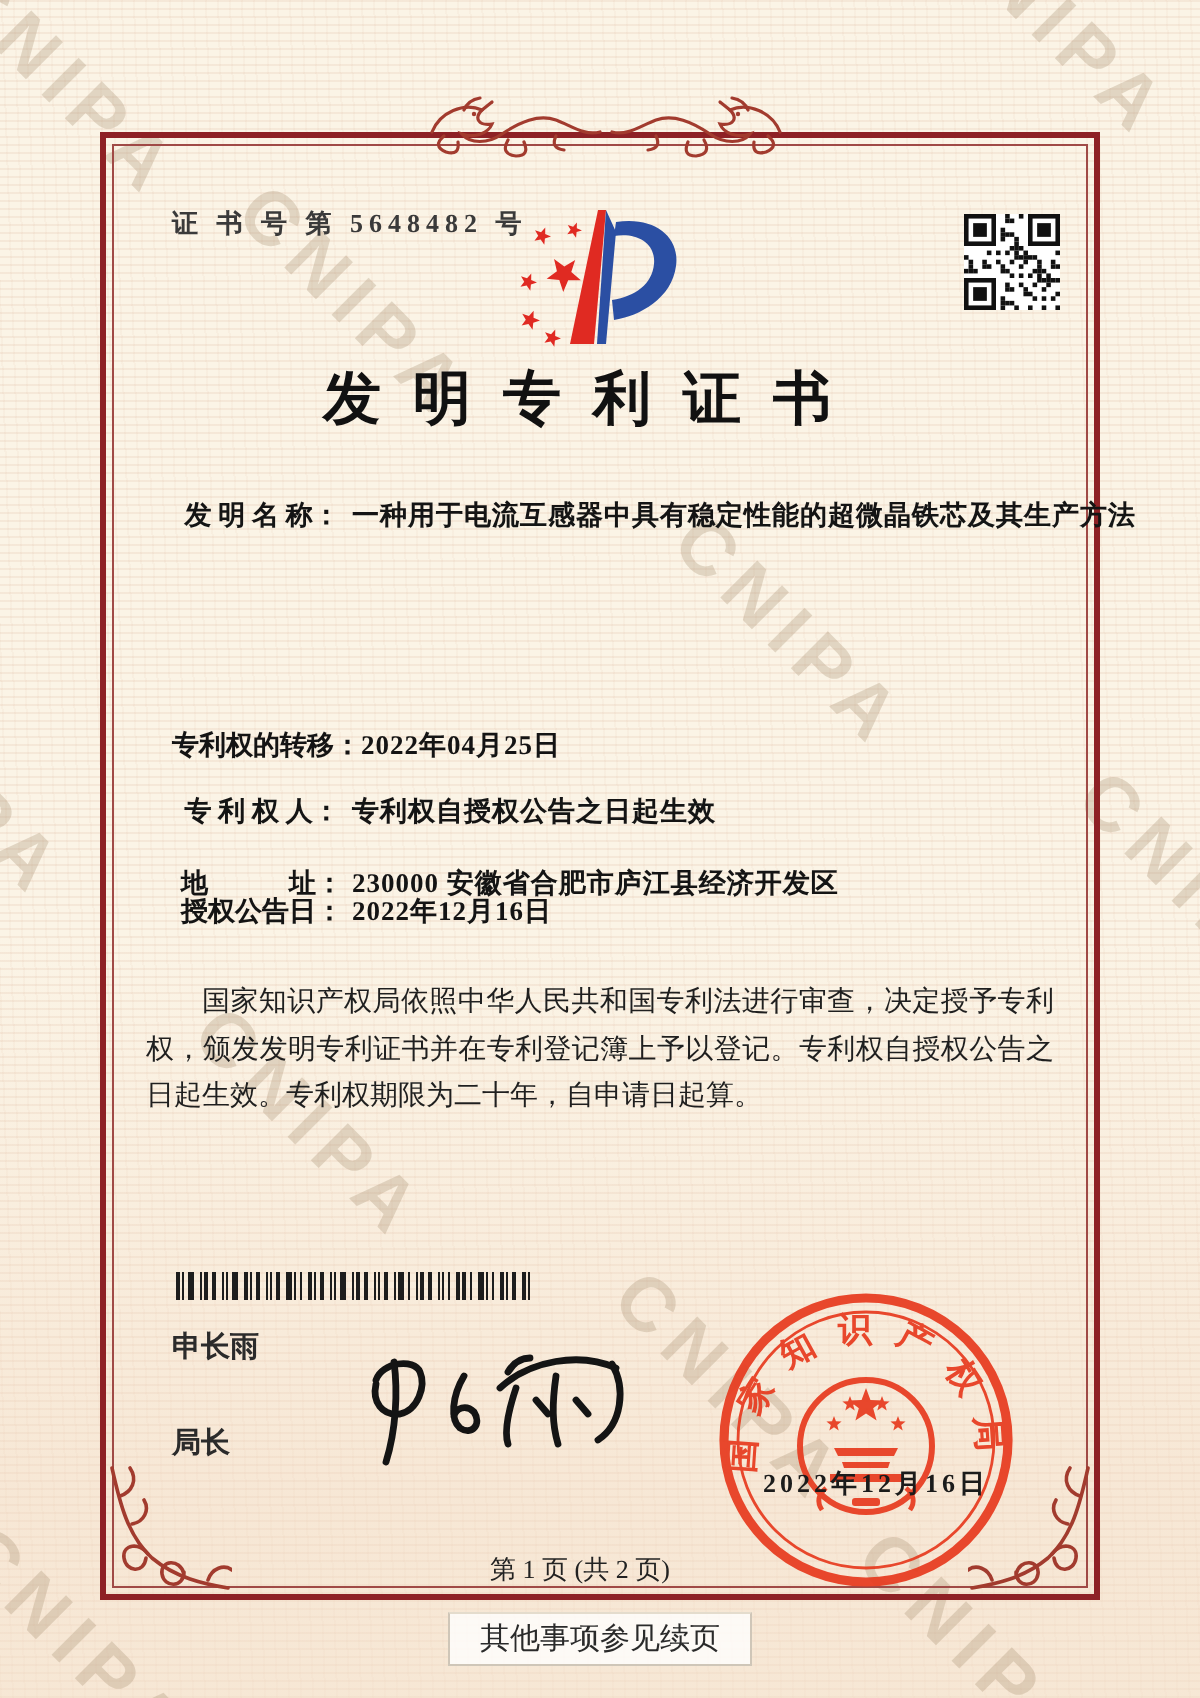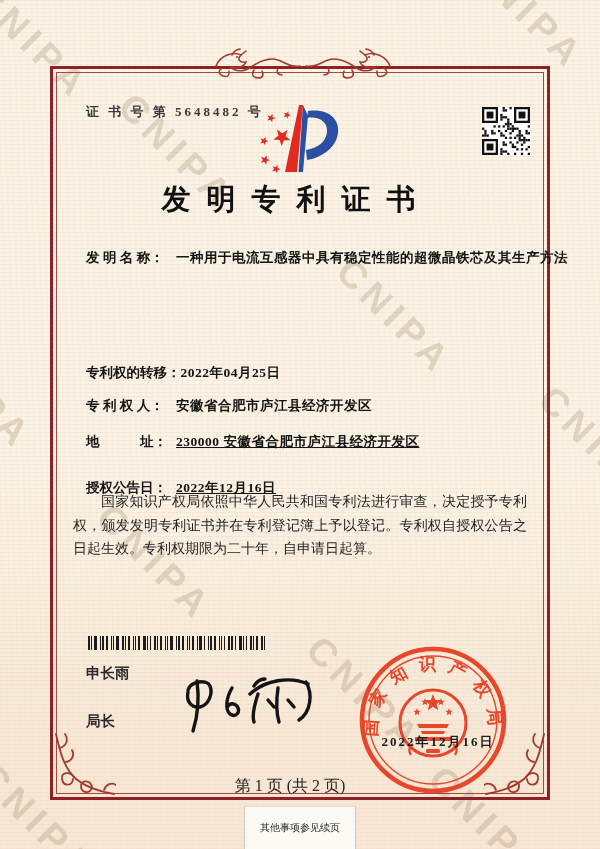--- a/index.html
+++ b/index.html
@@ -21,36 +21,36 @@
     font-size:38px;letter-spacing:6px;color:var(--watermark-color);transform:rotate(45deg);transform-origin:0 0;white-space:nowrap;}
   .frame-outer{position:absolute;left:50px;top:66px;right:50px;bottom:49px;border:3px solid var(--border-red);z-index:2;}
   .frame-inner{position:absolute;left:56px;top:72px;right:56px;bottom:55px;border:1px solid #a04a46;z-index:2;}
   .abs{position:absolute;z-index:3;}
   .cert-no{left:86px;top:103px;font-size:13px;letter-spacing:3px;color:#3a3a3a;font-weight:600;text-align:right;}
   .qr{left:482px;top:107px;width:48px;height:48px;}
   .logo{left:256px;top:103px;width:90px;height:72px;}
   .title{left:0;width:577px;top:180px;text-align:center;font-size:29px;font-weight:700;
     letter-spacing:16px;text-indent:16px;color:#111;}
   .frow{left:86px;width:446px;font-size:13.5px;font-weight:600;white-space:nowrap;color:#141414;}
-  .flabel{display:inline-block;min-width:90px;}
+  .flabel{display:inline-block;min-width:90px;text-align:center;}
   .fval{letter-spacing:0.5px;margin-top:29px;}
   .frow7 span.second{position:absolute;left:219px;top:0;white-space:nowrap;}
   .paras{left:73px;top:490px;width:454px;font-size:14px;line-height:1.68;text-align:justify;
     color:#1f1f1f;font-weight:500;z-index:3;position:absolute;}
   .paras p{text-indent:2em;}
   .barcode{left:88px;top:636px;width:181px;height:14px;}
   .signer{left:86px;font-size:14.5px;font-weight:600;color:#2b2b2b;
     font-family:"Liberation Sans","DejaVu Sans",sans-serif;}
   .signature{left:175px;top:660px;width:200px;height:95px;z-index:4;}
   .seal{left:358px;top:645px;width:150px;height:150px;z-index:4;}
   .seal-date{left:368px;top:733px;width:140px;text-align:center;font-size:13px;font-weight:700;
     letter-spacing:2px;color:#1b1b1b;z-index:5;}
-  .page-info{left:0;width:580px;top:776px;text-align:center;font-size:16px;color:#222;z-index:3;}
-  .footer-note{left:50%;transform:translateX(-50%);top:806px;font-size:10px;color:#2a2a2a;
-    background:rgba(255,255,255,0.78);padding:14px 15px;border:1px solid #cfc6b8;border-top-color:#e4dccd;
+  .page-info{left:0;width:580px;top:776px;text-align:center;font-size:13px;color:#222;z-index:3;}
+  .footer-note{left:50%;transform:translateX(-50%);top:806px;font-size:15px;color:#2a2a2a;
+    background:rgba(255,255,255,0.78);padding:3px 15px;border:1px solid #cfc6b8;border-top-color:#e4dccd;
     white-space:nowrap;z-index:3;}
   .ornament{z-index:3;}
   svg .red-stroke{stroke:var(--ornament-red);fill:none;stroke-linecap:round;}
   svg .seal-ink{fill:var(--seal-red);}
   svg .seal-line{stroke:var(--seal-red);fill:none;}
 </style>
 </head>
 <body>
 
 <div class="page">
@@ -221,26 +221,26 @@
 
   <div class="abs title">发明专利证书</div>
 
   <div class="abs frow" style="top:249px;">
     <span class="flabel">发 明 名 称：</span><span class="fval">一种用于电流互感器中具有稳定性能的超微晶铁芯及其生产方法</span>
   </div>
   <div class="abs frow" style="top:364px;">
     <span class="flabel">专利权的转移：</span><span class="fval">2022年04月25日</span>
   </div>
   <div class="abs frow" style="top:397px;">
-    <span class="flabel">专 利 权 人：</span><span class="fval">安徽省合肥市庐江县经济开发区</span>
-  </div>
-  <div class="abs frow" style="top:433px;text-decoration:underline;">
+    <span class="flabel">专 利 权 人：</span><span class="fval">专利权自授权公告之日起生效</span>
+  </div>
+  <div class="abs frow" style="top:433px;">
     <span class="flabel">地　　　址：</span><span class="fval">230000 安徽省合肥市庐江县经济开发区</span>
   </div>
-  <div class="abs frow frow7" style="top:479px;text-decoration:underline;">
+  <div class="abs frow frow7" style="top:447px;">
     <span><span class="flabel">授权公告日：</span><span class="fval">2022年12月16日</span></span>
   </div>
 
   <div class="paras">
     <p>国家知识产权局依照中华人民共和国专利法进行审查，决定授予专利权，颁发发明专利证书并在专利登记簿上予以登记。专利权自授权公告之日起生效。专利权期限为二十年，自申请日起算。</p>
   </div>
 
   <svg class="abs barcode" id="barcode" viewBox="0 0 181 14" preserveAspectRatio="none">
       <rect x="0" y="0" width="2" height="14" fill="#1d1d1d"></rect>
       <rect x="3" y="0" width="1" height="14" fill="#1d1d1d"></rect>

